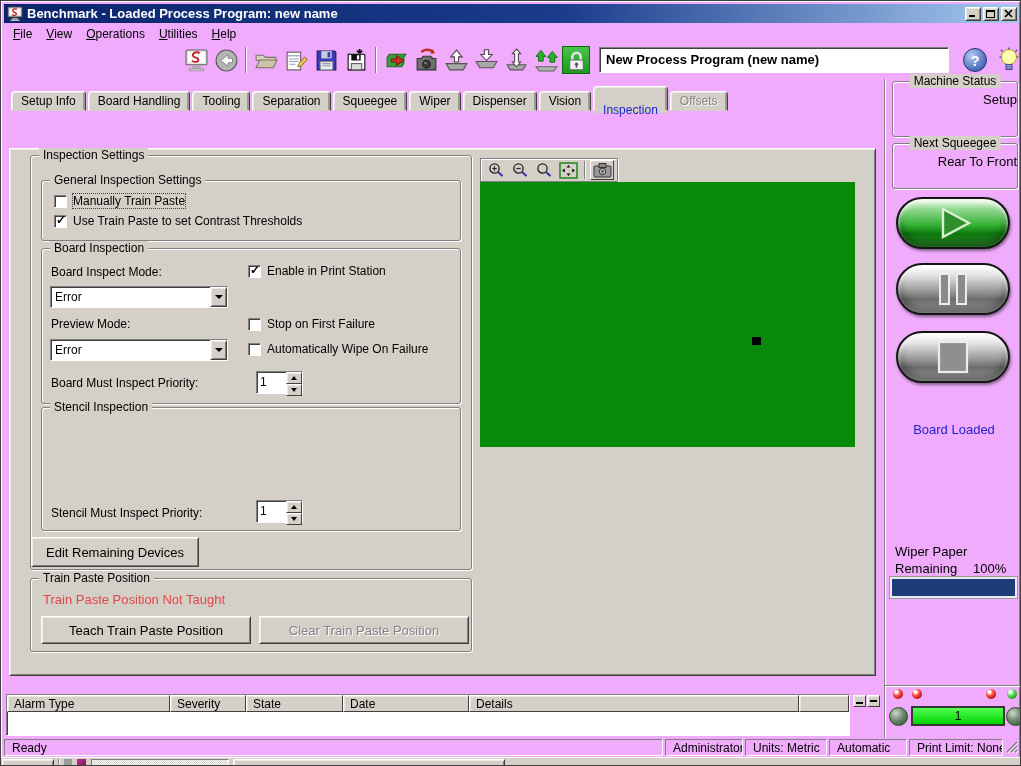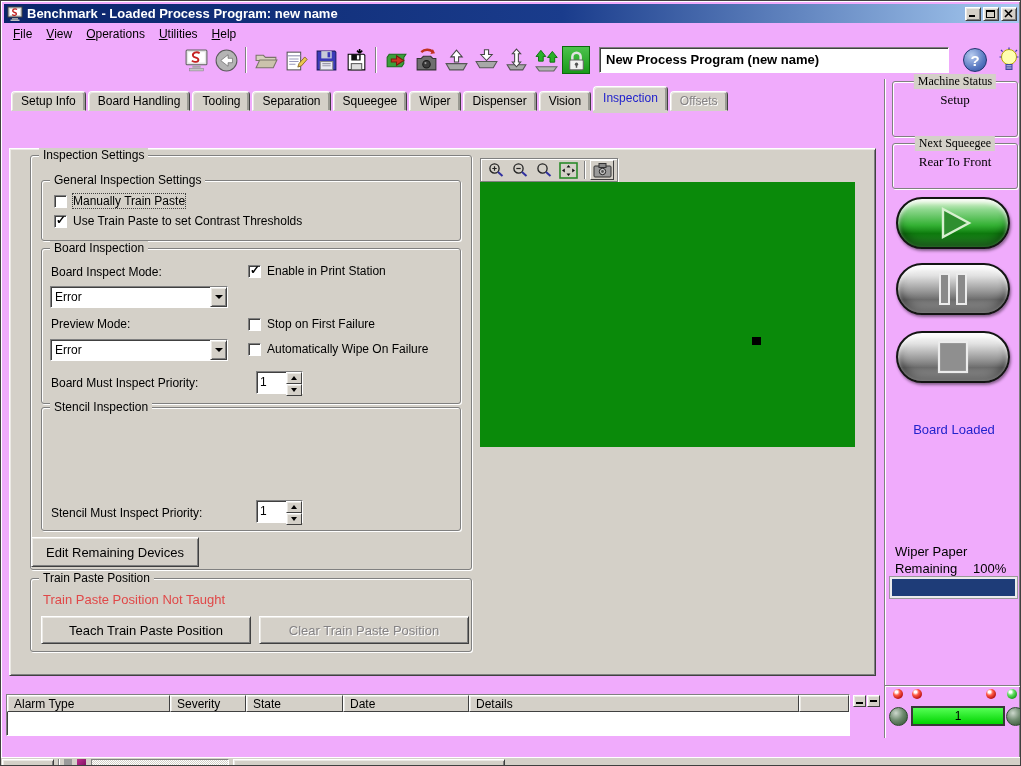--- a/index.html
+++ b/index.html
@@ -47,21 +47,21 @@
   .help-btn{ width:24px; height:24px; border-radius:50%; margin-left:14px;
     background:radial-gradient(circle at 35% 30%, #b8ccf0, #5878c0 60%, #2a4a9a);
     border:1px solid #20336e; color:#fff; font-weight:bold; font-size:15px;
     display:flex; align-items:center; justify-content:center; flex:none;}
   .bulb{ width:20px; height:26px; margin-left:12px; flex:none;}
   
   .tabstrip{ position:absolute; left:10px; top:87px; height:23px; display:flex; align-items:flex-end; z-index:3;}
   .tab{ height:20px; padding:2px 9px 0; font-size:12px; background:#d4d0c8; margin-right:2px;
     border:1px solid; border-color:#fff #404040 transparent #fff; border-radius:4px 4px 0 0;
     box-shadow: inset 1px 1px 0 #ebe9e4, inset -2px 0 0 #9a9a93; white-space:nowrap;}
-  .tab.active{ height:25px; padding-top:4px; color:#2222cc; z-index:5; position:relative;
+  .tab.active{ height:25px; padding-top:16px; color:#2222cc; z-index:5; position:relative;
     box-shadow: inset 1px 1px 0 #ebe9e4, inset -2px 0 0 #9a9a93, 0 2px 0 #d4d0c8;}
   .tab.disabled{ color:#848284; text-shadow:1px 1px 0 #fff; }
   .tabpage{ position:absolute; left:8px; top:110px; width:867px; height:528px;
     border:1px solid; border-color:#fff #404040 #404040 #fff;
     box-shadow: inset 1px 1px 0 #ebe9e4, inset -1px -1px 0 #808080; background:#d4d0c8; z-index:2;margin-top:37px;}
   
   .lbl{ position:absolute; font-size:12px; white-space:nowrap; }
   .chk-row{ position:absolute; display:flex; align-items:center; gap:6px; }
   .checkbox{ width:13px; height:13px; flex:none; background:#fff; position:relative;
     border:1px solid; border-color:#808080 #fff #fff #808080; box-shadow: inset 1px 1px 0 #404040;}
@@ -96,21 +96,21 @@
     padding:1px 3px; border:1px solid #808080; box-shadow:1px 1px 0 #fff, inset 1px 1px 0 #fff; }
   .cam-tbtn{ width:24px; height:20px; display:flex; align-items:center; justify-content:center;}
   .cam-tbtn.bordered{ border:1px solid; border-color:#fff #404040 #404040 #fff; background:#d4d0c8;}
   .cam-sep{ width:2px; height:18px; margin:0 4px; border-left:1px solid #808080; border-right:1px solid #fff;}
   .cam-view{ position:absolute; left:470px; top:33px; width:375px; height:265px; background:#0a8a0a; }
   .cam-mark{ position:absolute; left:272px; top:155px; width:9px; height:8px; background:#000; }
   
   .sidebar{ position:absolute; left:883px; top:78px; width:138px; height:606px;
     border-left:1px solid #808080; box-shadow: inset 1px 0 0 #fff; }
   .sb-group{ position:absolute; border:1px solid #808080; border-radius:3px;
-    box-shadow:1px 1px 0 #fff, inset 1px 1px 0 #fff; text-align:center; font-size:13px;font-family:Liberation Serif, serif;}
+    box-shadow:1px 1px 0 #fff, inset 1px 1px 0 #fff; text-align:right; font-size:13px;}
   .sb-val{ display:block; margin-top:10px; font-size:13px; }
   .pill{ position:absolute; width:114px; height:52px; border-radius:26px; border:2px solid #141414;
     display:flex; align-items:center; justify-content:center;
     box-shadow: inset 0 3px 4px rgba(255,255,255,.85), inset 0 -6px 9px rgba(0,0,0,.45), 1px 2px 3px rgba(0,0,0,.45);}
   .pill.green{ background:linear-gradient(180deg,#eefae4 0%,#8fd88f 22%,#33b033 55%,#0e7c0e 72%,#2f9a2f 100%); }
   .pill.gray{ background:linear-gradient(180deg,#ffffff 0%,#e2e2e2 22%,#979797 55%,#6e6e6e 72%,#bdbdbd 100%); }
   .board-loaded{ position:absolute; left:0; width:138px; text-align:center; color:#2222cc; font-size:13px;}
   .wiper-lbl{ position:absolute; font-size:13px; }
   .wiper-bar{ position:absolute; left:5px; top:498px; width:127px; height:21px;
     background:#1e3c78; border:2px solid #ececec; outline:1px solid #9a9a9a;}
@@ -497,20 +497,31 @@
       <span class="alarm-cell" style="flex:1;"></span>
     </div>
   </div>
   <span class="mini-btn" style="left:852px; top:694px;">
       <span class="mini-dash"></span>
     </span>
   <span class="mini-btn" style="left:866px; top:694px;">
       <span class="mini-dash mid"></span>
     </span>
 
+  <div class="statusbar">
+    <span class="sb-panel grow">Ready</span>
+    <span class="sb-panel" style="width:78px;">Administrator</span>
+    <span class="sb-panel" style="width:82px;">Units: Metric</span>
+    <span class="sb-panel" style="width:78px;">Automatic</span>
+    <span class="sb-panel" style="width:94px;">Print Limit: None</span>
+    <span class="sb-panel grip"><svg width="14" height="15" viewBox="0 0 14 15">
+          <path d="M12 3L2 13M12 7L6 13M12 11l-2 2" stroke="#808080" stroke-width="1.4"></path>
+          <path d="M13 4L3 14M13 8L7 14M13 12l-2 2" stroke="#fff" stroke-width="1"></path>
+        </svg></span>
+  </div>
 
   <div class="taskbar">
     <span class="tk raised" style="left:1px; width:52px;"></span>
     <span class="tk" style="left:57px; width:2px; border-left:1px solid #808080; border-right:1px solid #fff;"></span>
     <span class="tk" style="left:63px; width:8px; background:#9a9a9a;"></span>
     <span class="tk" style="left:76px; width:9px; background:linear-gradient(135deg,#c03090,#7a1060);"></span>
     <span class="tk" style="left:90px; width:138px; border:1px solid; border-color:#808080 #fff #fff #808080; background:repeating-conic-gradient(#fff 0 25%, #d4d0c8 0 50%) 0 0/2px 2px;"></span>
     <span class="tk raised" style="left:232px; width:272px;"></span>
   </div>
 

